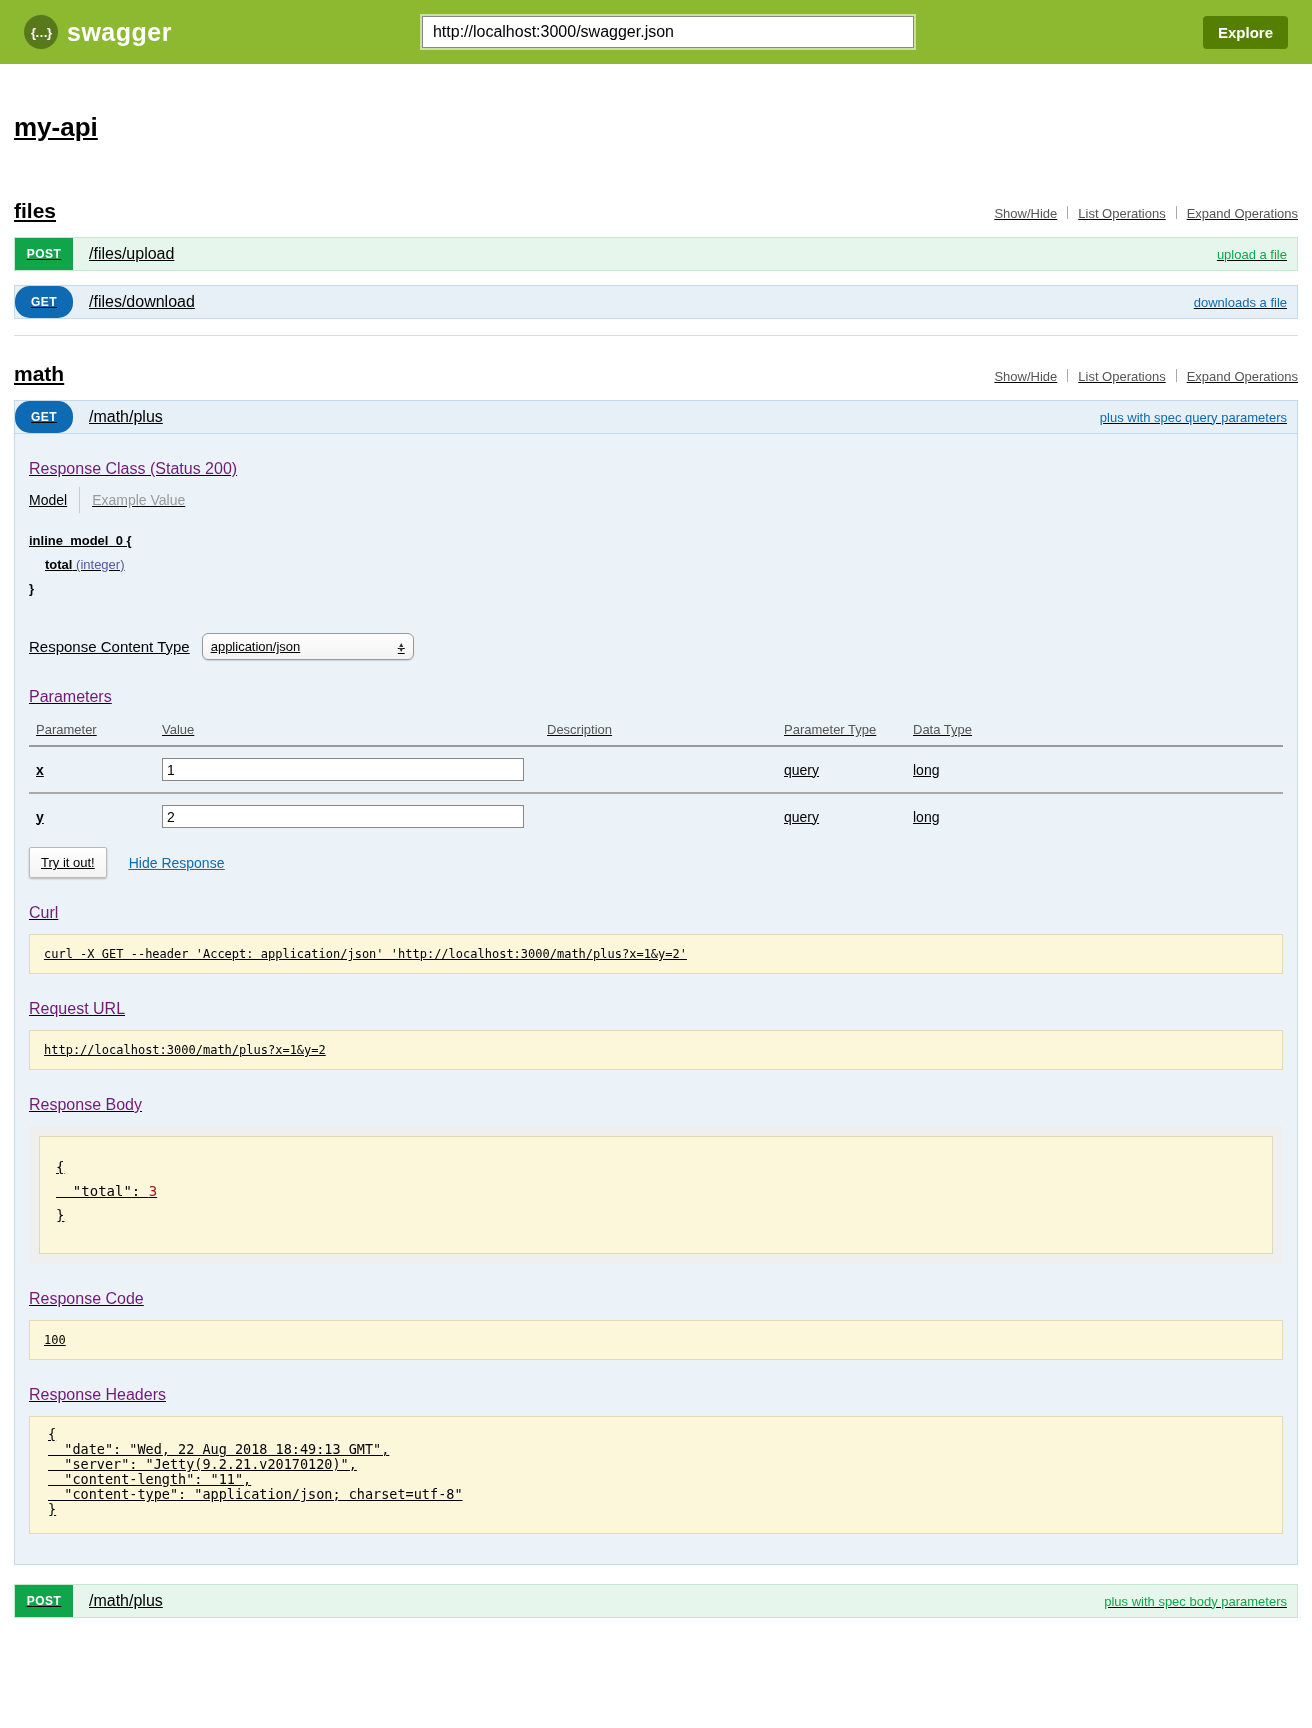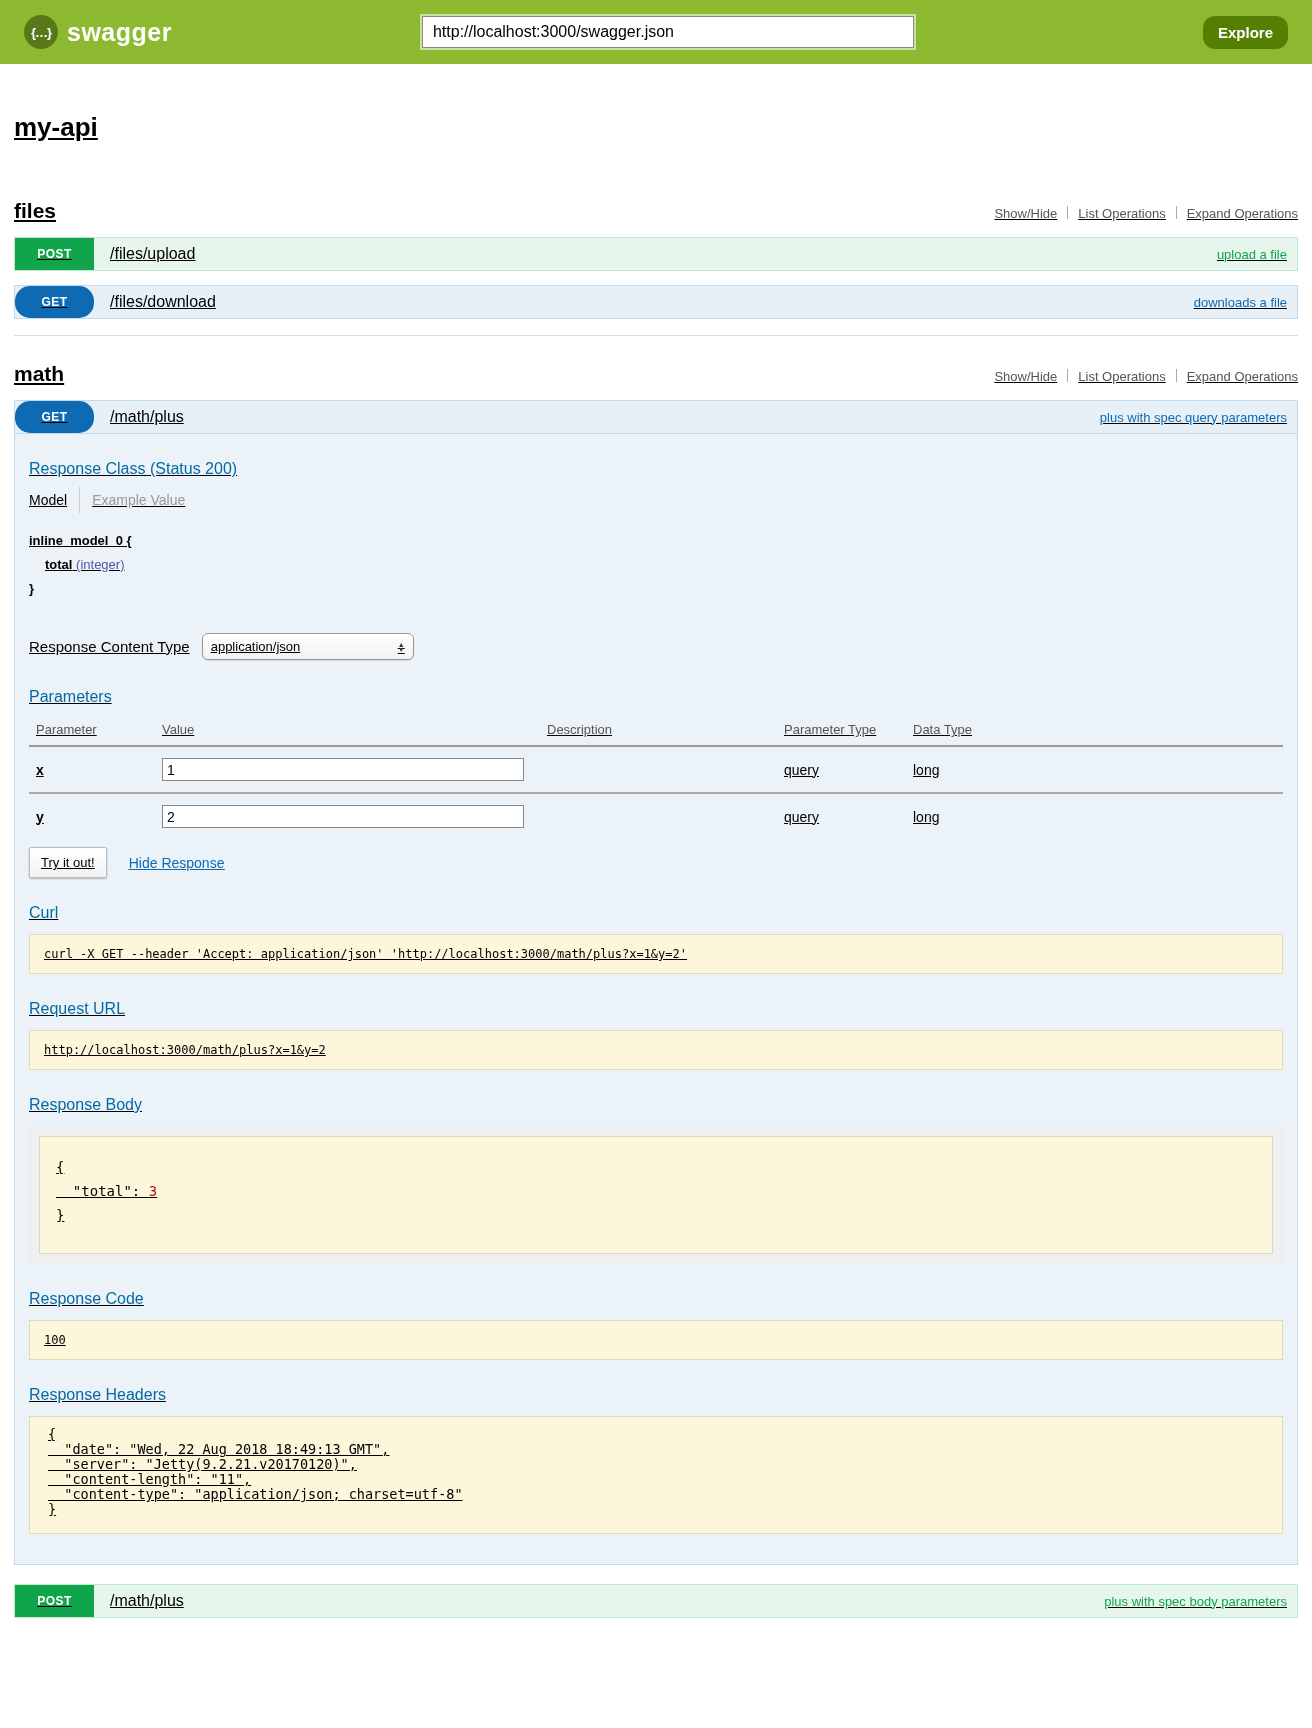--- a/index.html
+++ b/index.html
@@ -20,21 +20,21 @@
   }
   .logo-text { color:#fff; font-weight:bold; font-size:25px; letter-spacing:.5px; }
   .topbar-input {
     margin-left:250px; width:492px; height:32px;
     border:1px solid #888; background:#fff; padding:0 10px;
     font-size:16px; font-family:"Liberation Sans", sans-serif;
     outline:2px solid rgba(255,255,255,.55);
   }
   .explore-btn {
     margin-left:auto; background:#547f02; color:#fff; border:none;
-    font-weight:bold; font-size:15px; padding:8px 15px; border-radius:12px;
+    font-weight:bold; font-size:15px; padding:8px 15px; border-radius:4px;
     cursor:pointer; font-family:"Liberation Sans", sans-serif;
   }
 
   
   .wrap { margin:16px 14px;text-decoration:underline; }
   .api-title { font-size:26px; font-weight:bold; margin-top:48px; }
 
   .section-head { display:flex; align-items:baseline; margin-top:56px; }
   .section-head h2 { font-size:21px; font-weight:bold; }
   .section-links { margin-left:auto; display:flex; align-items:flex-start; font-size:13px; }
@@ -43,38 +43,38 @@
 
   
   .op { margin-top:14px; }
   .op-heading {
     height:34px; display:flex; align-items:center; border:1px solid transparent;
     cursor:pointer;
   }
   .op-heading.post { background:#e7f6ec; border-color:#c3e8d1; }
   .op-heading.get  { background:#e7f0f7; border-color:#c3d9ec; }
   .method-badge {
-    width:79px; align-self:stretch; display:flex; align-items:center; justify-content:center;
+    width:58px; align-self:stretch; display:flex; align-items:center; justify-content:center;
     color:#fff; font-weight:bold; font-size:12px; letter-spacing:.5px;
   }
   .post .method-badge { background:#10a54a; }
   .get  .method-badge { background:#0f6ab4;border-radius:15px; }
   .op-path { margin-left:16px; font-size:16px; color:#000; text-decoration:none; }
   .op-summary { margin-left:auto; margin-right:10px; font-size:13px; text-decoration:none; }
   .post .op-summary { color:#10a54a; }
   .get  .op-summary { color:#0f6ab4; }
 
   .divider { border:none; border-top:1px solid #ddd; margin-top:16px; }
 
   
   .op-panel {
     background:#ebf3f9; border:1px solid #c3d9ec; border-top:none;
     padding:4px 14px 30px 14px;
   }
-  .blue-h { color:#0369a1; font-size:16px; }
+  .blue-h { color:#701a75; font-size:16px; }
   .h-space { margin-top:26px; }
 
   .tabs { display:flex; align-items:center; margin-top:9px; font-size:14px; }
   .tab { cursor:pointer; }
   .tab.active { color:#000; }
   .tab.inactive { color:#999; }
   .tab-sep { width:1px; height:26px; background:#ccc; margin:0 12px; }
 
   .model-sig { margin-top:16px; font-size:13px; line-height:24px; }
   .model-sig .indent { padding-left:16px; }

